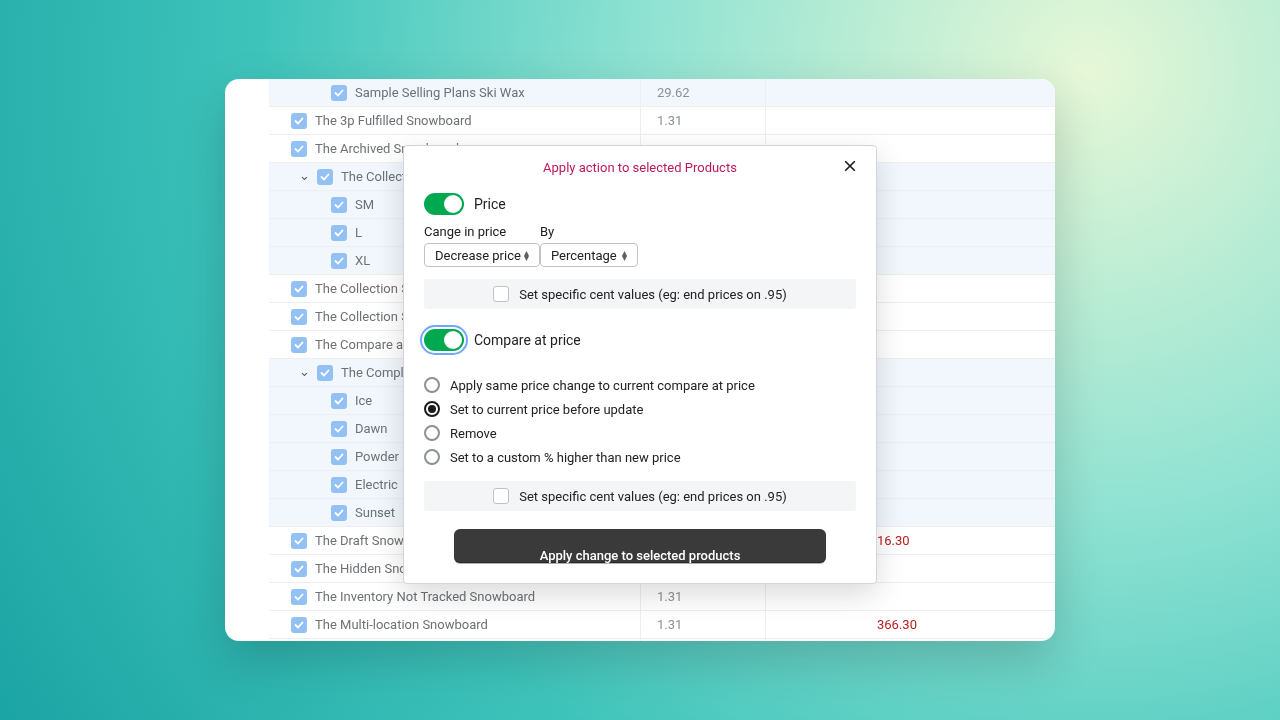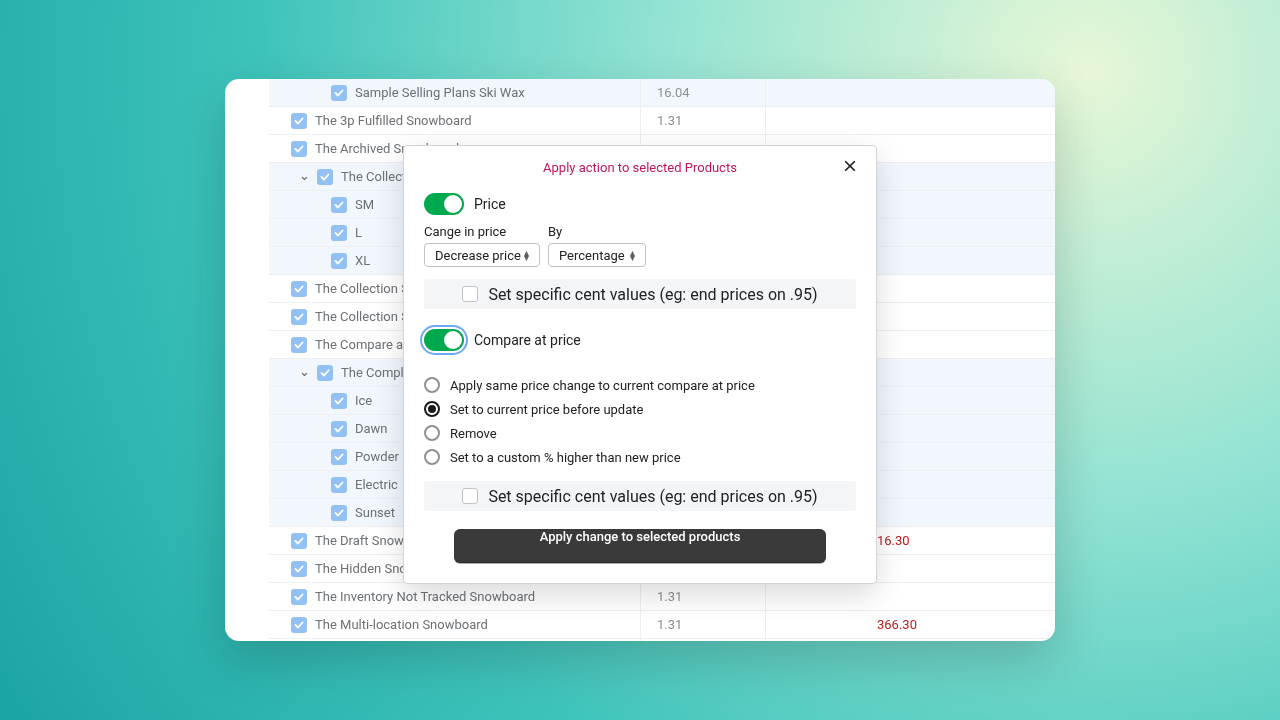--- a/index.html
+++ b/index.html
@@ -113,21 +113,21 @@
     position:absolute;
     width:18px; height:18px;
     background:#fff;
     border-radius:50%;
     top:2px;
   }
   .toggle.on .knob { right:2px; }
   .toggle.focus { box-shadow: 0 0 0 2px #fff, 0 0 0 4px #6fa8f7; }
   .sec-label { font-size:14px; color:#202223; }
 
-  .field-row { display:flex; gap:8px; margin-top:9px; }
+  .field-row { display:flex; margin-top:9px; }
   .field { flex:1; }
   .field-label { font-size:13px; color:#202223; margin-bottom:4px; display:block; }
   .select, .input {
     width:100%;
     height:24px;
     border:1px solid #bfc3c7;
     border-radius:4px;
     background:#fff;
     padding:0 10px;
     font-size:13px;
@@ -143,21 +143,21 @@
   }
   .hint-bar {
     background:#f4f5f6;
     border-radius:3px;
     height:30px;
     margin-top:12px;
     display:flex;
     align-items:center;
     justify-content:center;
     gap:10px;
-    font-size:16px;
+    font-size:13px;
     color:#202223;
   }
   .hint-chk {
     width:16px; height:16px;
     border:1px solid #bfc3c7;
     border-radius:3px;
     background:#fff;
   }
   .radio-group { margin-top:22px; }
   .radio-row {
@@ -188,40 +188,40 @@
     width: calc(100% - 60px);
     margin-left:30px;
     height:34px;
     background:#3a3a3a;
     color:#fff;
     border:none;
     border-radius:6px;
     font-size:13px;
     font-weight:500;
     display:flex;
-    align-items:flex-start;
+    align-items:flex-end;
     justify-content:center;
     box-shadow: inset 0 -1px 0 rgba(0,0,0,0.3), 0 1px 0 rgba(0,0,0,0.3);
   }
 </style>
 </head>
 <body>
 
 <div class="card">
   <div class="vline1"></div>
   <div class="vline2"></div>
   <div id="rows">
       <div class="row sel indent">
         <span class="chk"><span class="chk-box">
             <svg viewBox="0 0 10 10">
               <path d="M1.5 5 L4 7.5 L8.5 2.5" stroke="#fff" stroke-width="1.8" fill="none" stroke-linecap="round" stroke-linejoin="round"></path>
             </svg>
           </span></span>
         <span class="label">Sample Selling Plans Ski Wax</span>
-        <span class="col2">16.04</span>
+        <span class="col2">29.62</span>
       </div>
       <div class="row">
         <span class="chk"><span class="chk-box">
             <svg viewBox="0 0 10 10">
               <path d="M1.5 5 L4 7.5 L8.5 2.5" stroke="#fff" stroke-width="1.8" fill="none" stroke-linecap="round" stroke-linejoin="round"></path>
             </svg>
           </span></span>
         <span class="label">The 3p Fulfilled Snowboard</span>
         <span class="col2">1.31</span>
       </div>

